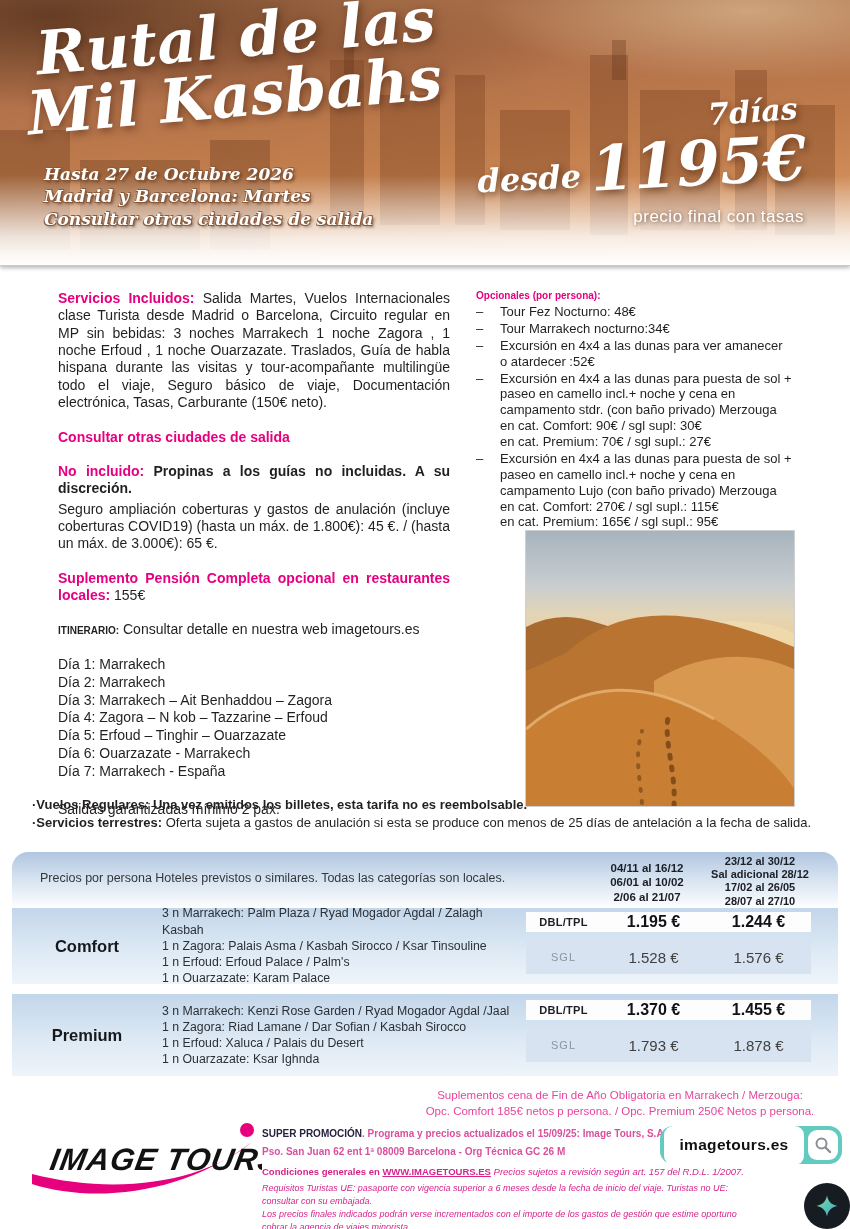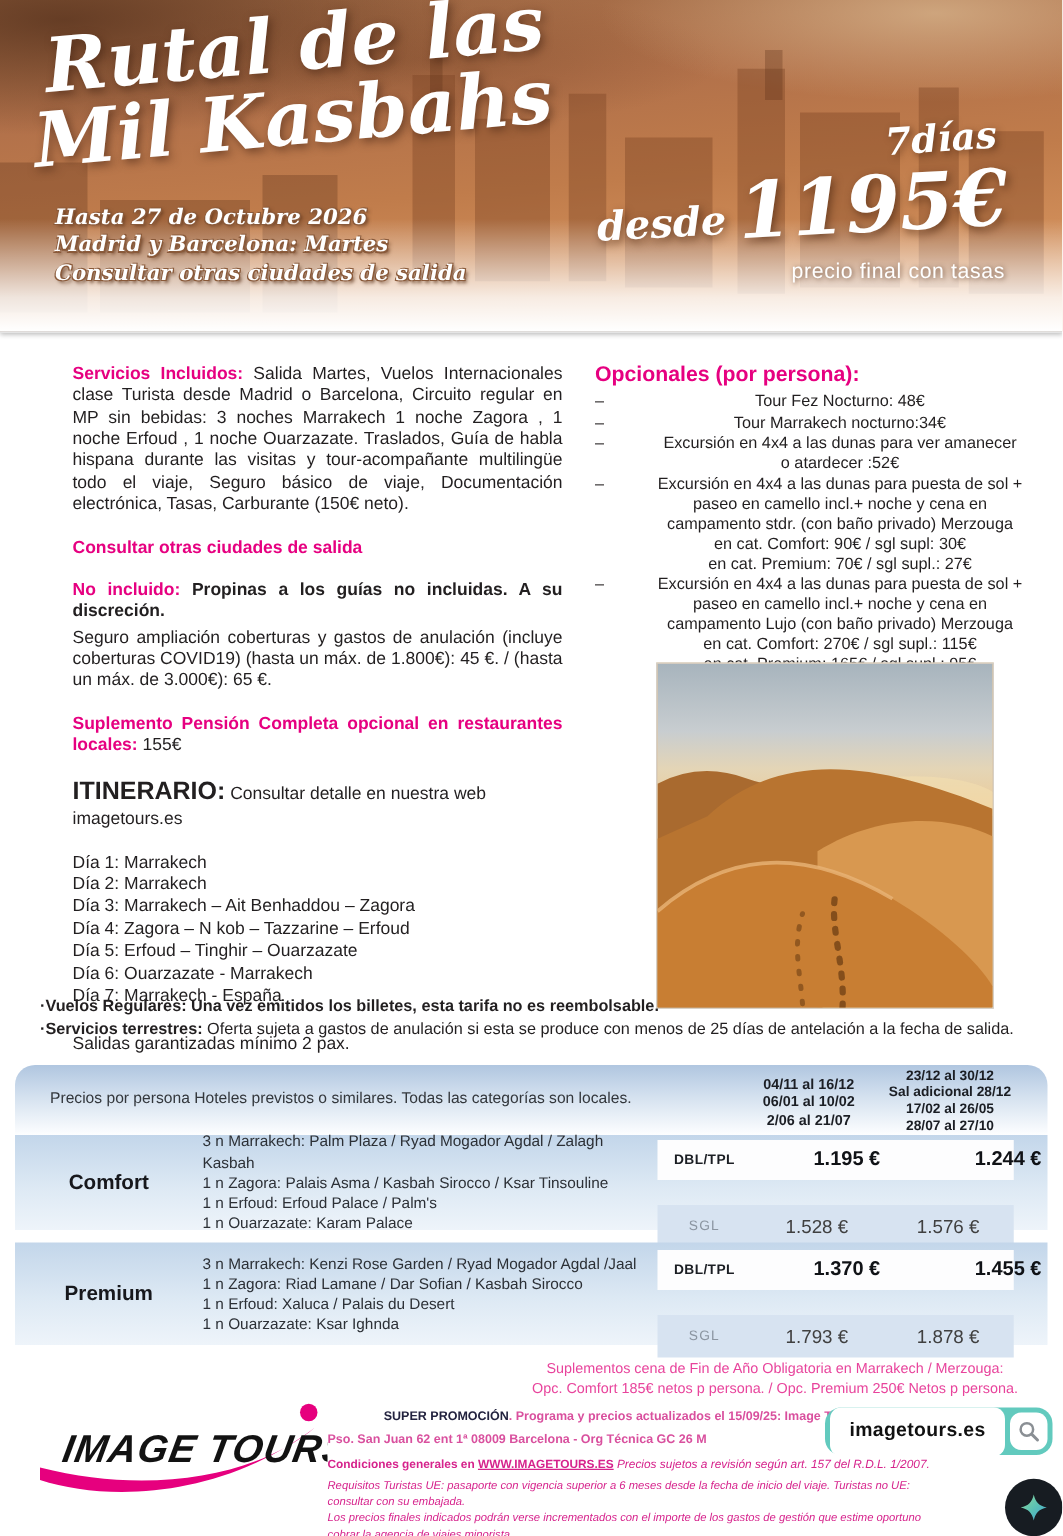--- a/index.html
+++ b/index.html
@@ -57,30 +57,30 @@
   .hero-price-row .big { font-size:62px; line-height:1; }
   .hero-price-note {
     position:absolute; right:46px; top:207px; z-index:3; color:#fff;
     font-size:17px; letter-spacing:.5px; text-shadow:1px 1px 4px rgba(70,35,15,.7);
   }
 
   
   .col-left { position:absolute; left:42px; top:290px; width:392px; font-size:14px; line-height:1.24;margin-left:16px; }
   .col-left p { margin-bottom:17px; }
   .just { text-align:justify; }
-  .itin-label { font-weight:bold; font-size:20px;text-align:center; }
+  .itin-label { font-weight:bold; font-size:10px;text-align:center; }
   .dias { margin-top:17px; }
   .dias div { line-height:1.28; }
   .salidas { margin-top:20px; }
 
   .col-right { position:absolute; left:476px; top:290px; width:368px; font-size:13px; line-height:1.22; }
-  .opc-head { font-size:17px; margin-bottom:2px; }
+  .opc-head { font-size:10px; margin-bottom:2px; }
   .opc-item { display:flex; margin-bottom:1px; }
   .opc-item .dash { width:24px; flex:none; }
-  .opc-item .txt { flex:1;text-align:center; }
+  .opc-item .txt { flex:1; }
 
   .dunes {
     position:absolute; left:525px; top:530px; width:270px; height:277px;
     border:1px solid #cfcfcf; background:#e8c18c;
   }
   .dunes svg { display:block; }
 
   .notes { position:absolute; left:32px; top:796px; width:800px; font-size:13px; line-height:1.35; }
 
   
@@ -105,36 +105,36 @@
     display:flex; align-items:center; justify-content:center;
     font-weight:bold; font-size:16.5px; color:#17181c;
   }
   .pt-hotels {
     position:absolute; left:150px; top:0; bottom:0; width:364px;
     display:flex; align-items:center;
     font-size:12.3px; line-height:1.32; color:#2c3036;
   }
   .pt-prices { position:absolute; left:514px; top:4px; width:285px; }
   .pr { display:grid; grid-template-columns:75px 105px 105px; align-items:center; }
-  .pr.dbl { height:32px; background:#fdfdfe; margin-bottom:20px;gap:24px; }
+  .pr.dbl { height:20px; background:#fdfdfe; margin-bottom:8px; }
   .pr.sgl { height:34px; background:#d7e3f1; }
   .plabel { text-align:center; font-weight:bold; font-size:11px; letter-spacing:.3px; color:#1b1e24; }
   .plabel.sgl-l { font-weight:normal; color:#8b95a1; font-size:11px; letter-spacing:1px; }
   .pval { text-align:center; font-size:15px; color:#404040; }
   .pval.bp { font-weight:bold; font-size:16px; color:#101216; }
 
   
   .suplementos {
     position:absolute; left:400px; top:1088px; width:440px; text-align:center;
     color:#e8449c; font-size:11.5px; line-height:1.35;
   }
   .logo { position:absolute; left:26px; top:1118px; }
   .foot-mid { position:absolute; left:262px; top:1128px; width:486px; color:#d9509e; }
   .foot-line1 { font-size:10px; font-weight:bold; margin-bottom:7px; }
-  .foot-line1 .dark { color:#23233f;margin-left:45px; }
+  .foot-line1 .dark { color:#23233f; }
   .foot-line2 { font-size:10px; font-weight:bold; margin-bottom:9px; }
   .foot-line3 { font-size:9.5px; margin-bottom:5px; color:#d6238c; }
   .foot-line3 .lbl { font-weight:bold; }
   .foot-line3 a { color:#d6238c; font-weight:bold; text-decoration:underline; }
   .foot-line3 .it { font-style:italic; }
   .foot-fine { font-size:9px; font-style:italic; line-height:1.45; color:#d6238c; }
 
   .search-widget {
     position:absolute; left:660px; top:1126px; width:182px; height:38px;
     background:#62cabe; border-radius:13px; display:flex; align-items:center;

